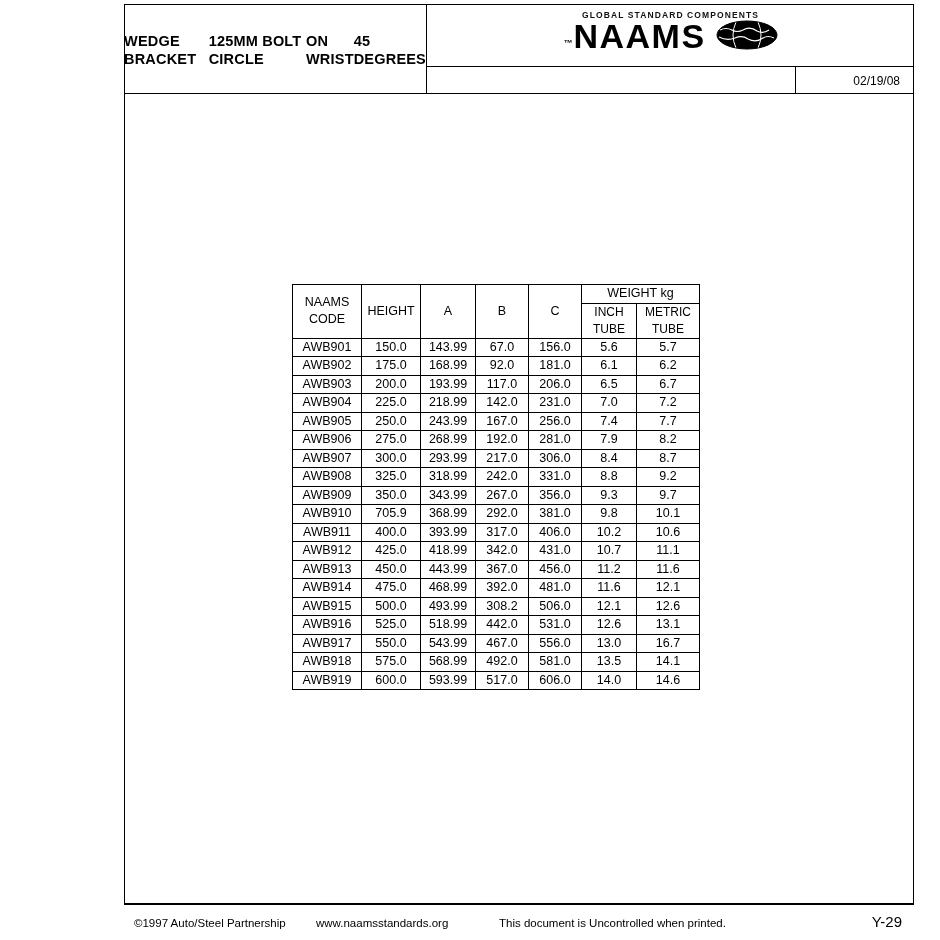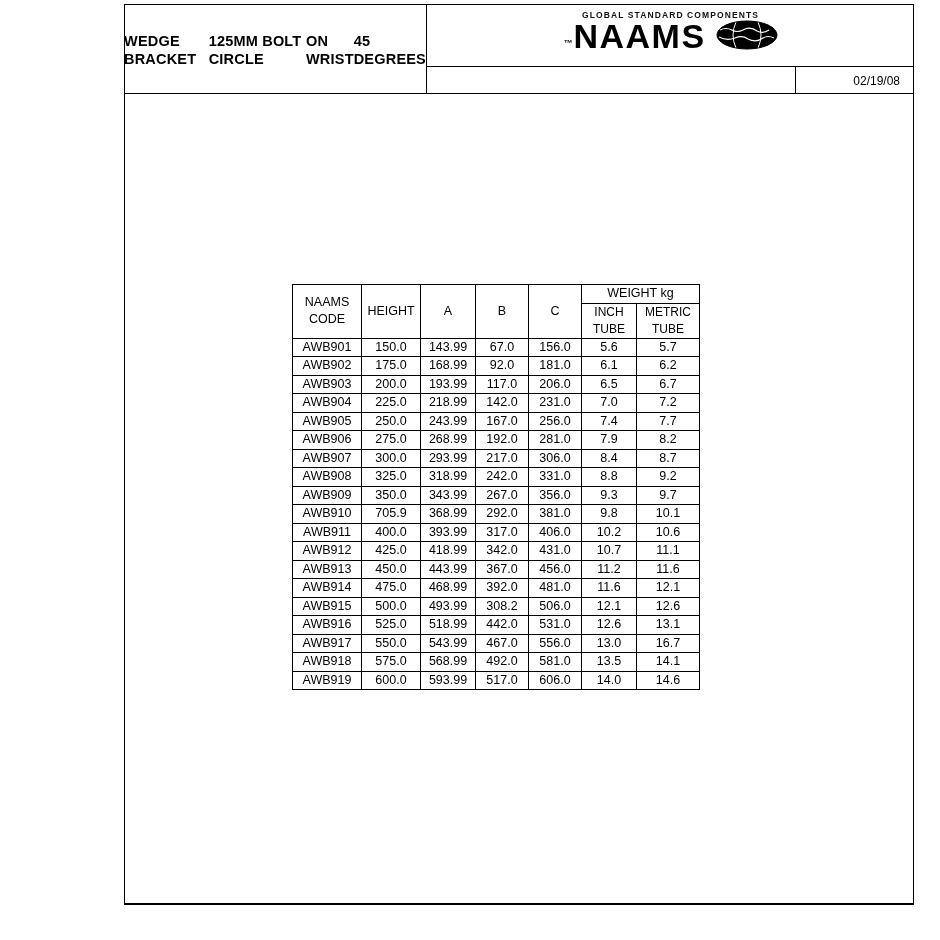--- a/index.html
+++ b/index.html
@@ -411,14 +411,20 @@
             <td class="c-b">517.0</td>
             <td class="c-c">606.0</td>
             <td class="c-w1">14.0</td>
             <td class="c-w2">14.6</td>
           </tr>
         </tbody>
     </table>
   </div>
 
   <div class="footer-line"></div>
+  <div class="footer">
+    <span class="f-copy">©1997 Auto/Steel Partnership</span>
+    <span class="f-url">www.naamsstandards.org</span>
+    <span class="f-note">This document is Uncontrolled when printed.</span>
+    <span class="f-page">Y-29</span>
+  </div>
 
 </div>
 
 </body></html>

